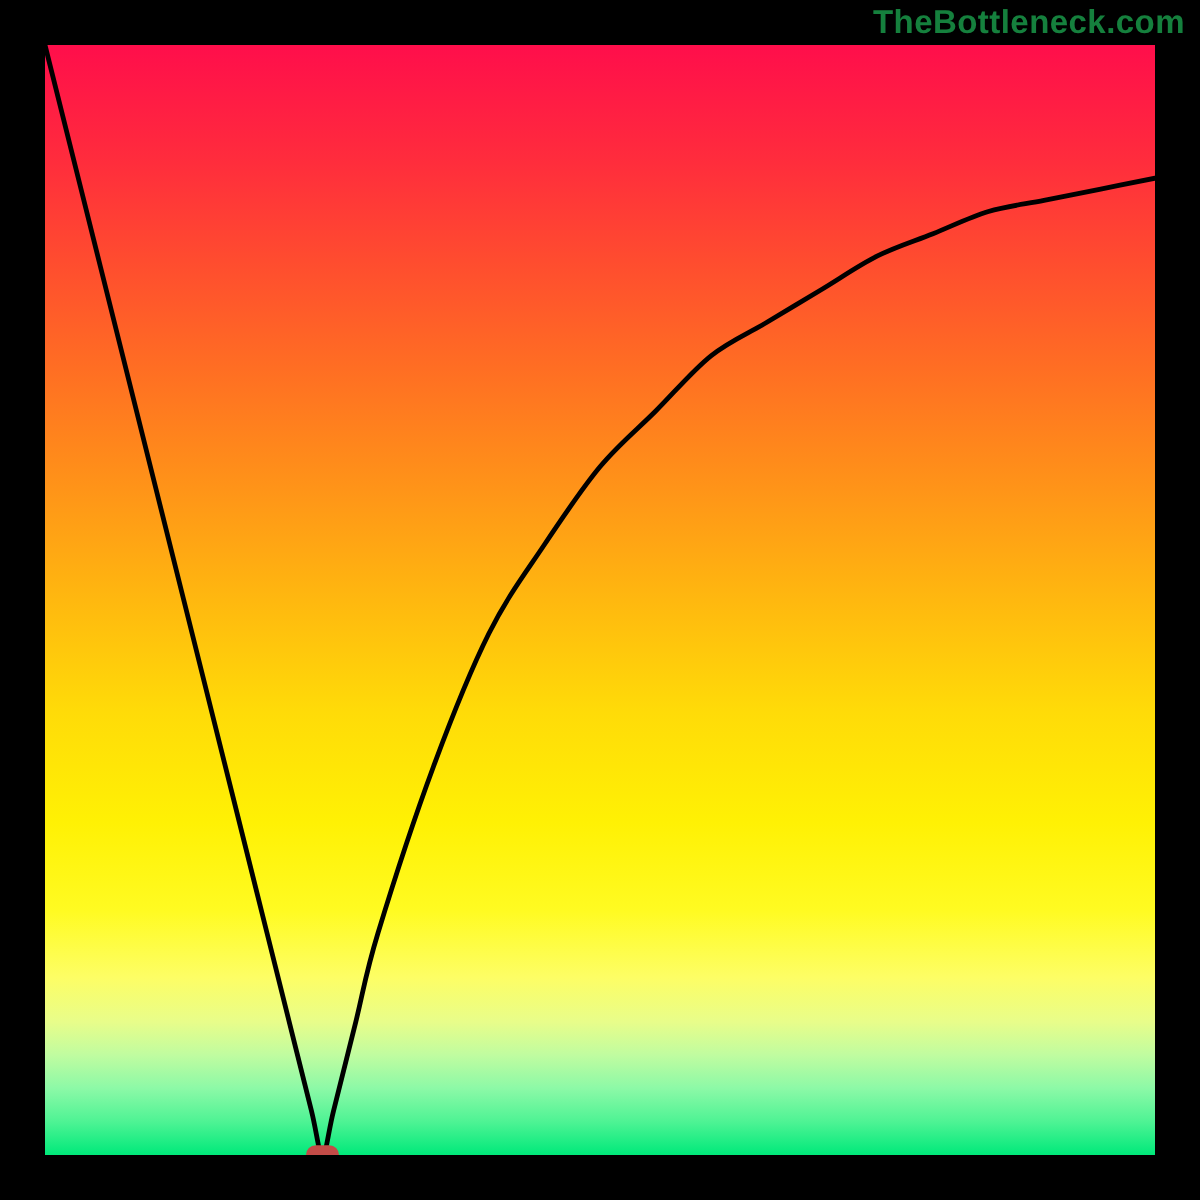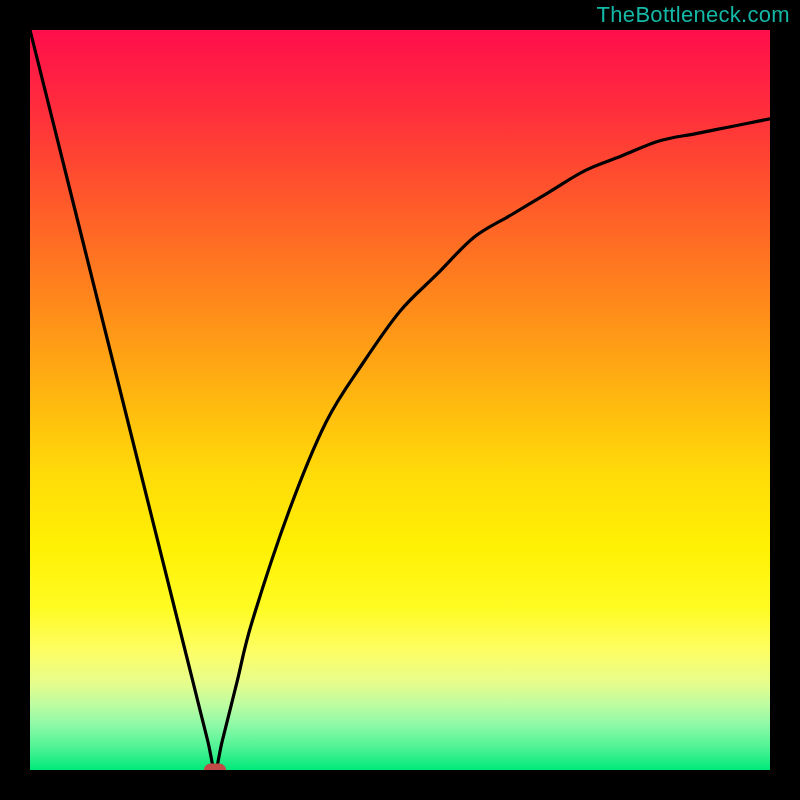--- a/index.html
+++ b/index.html
@@ -14,23 +14,23 @@
   .frame {
     position: relative;
     width: 800px;
     height: 800px;
     background: #000;
   }
   .watermark {
     position: absolute;
     top: 2px;
     right: 10px;
-    color: #14b8a6;
+    color: #15803d;
     font-size: 22px;
-    font-weight: 400;
+    font-weight: 700;
     letter-spacing: 0.3px;
     z-index: 5;
   }
   .plot-area {
     position: absolute;
     left: 30px;
     top: 30px;
     width: 740px;
     height: 740px;
     overflow: hidden;

